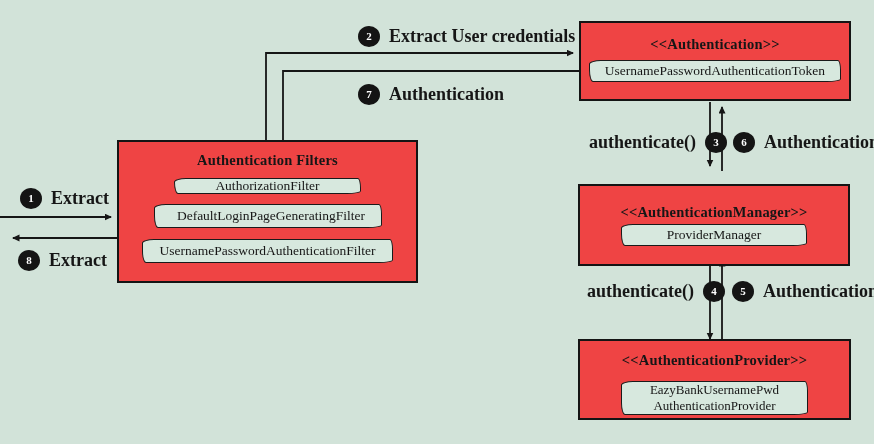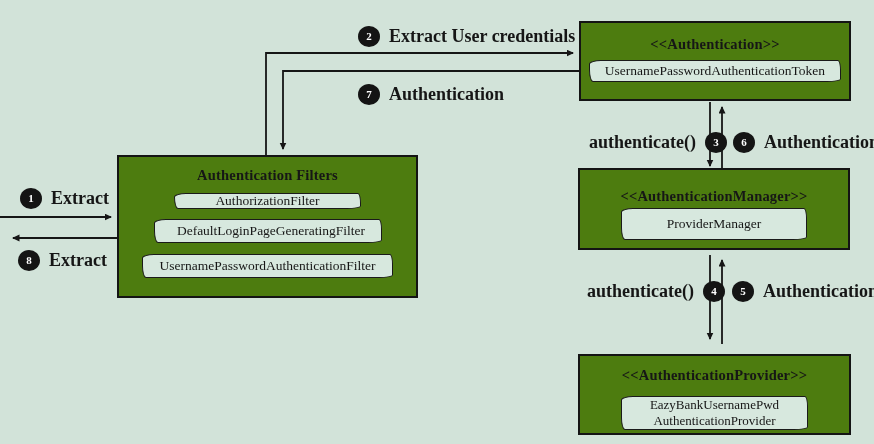--- a/index.html
+++ b/index.html
@@ -18,21 +18,21 @@
   }
   #connector-layer {
     position: absolute;
     left: 0; top: 0;
     width: 874px; height: 444px;
     pointer-events: none;
   }
   
   .box {
     position: absolute;
-    background: #4d7c0f;
+    background: #ef4444;
     border: 2px solid #141414;
     box-sizing: border-box;
     display: flex;
     flex-direction: column;
     align-items: center;
   }
   .box-title {
     font-weight: 700;
     font-size: 14.5px;
     white-space: nowrap;
@@ -46,35 +46,35 @@
     border-radius: 12px 3px 14px 4px / 4px 10px 3px 12px;
     display: flex;
     flex-direction: column;
     align-items: center;
     justify-content: center;
     font-weight: 400;
     font-size: 13.5px;
     white-space: nowrap;
     line-height: 16px;
   }
-  #filters-box { left: 117px; top: 155px; width: 301px; height: 143px; }
+  #filters-box { left: 117px; top: 140px; width: 301px; height: 143px; }
   #filters-box .box-title { margin-top: 10px; }
   #chip-authorization   { width: 187px; height: 16px; margin-top: 9px; }
   #chip-defaultlogin    { width: 228px; height: 24px; margin-top: 10px; padding-left: 7px; }
   #chip-usernamefilter  { width: 251px; height: 24px; margin-top: 11px; }
 
   #authentication-box { left: 579px; top: 21px; width: 272px; height: 80px; }
   #authentication-box .box-title { margin-top: 13px; }
   #chip-token { width: 252px; height: 22px; margin-top: 7px; }
 
-  #manager-box { left: 578px; top: 168px; width: 272px; height: 82px; }
+  #manager-box { left: 578px; top: 184px; width: 272px; height: 82px; }
   #manager-box .box-title { margin-top: 18px; }
-  #chip-providermanager { width: 186px; height: 32px; margin-top: 3px; }
-
-  #provider-box { left: 578px; top: 354px; width: 273px; height: 81px; }
+  #chip-providermanager { width: 186px; height: 22px; margin-top: 3px; }
+
+  #provider-box { left: 578px; top: 339px; width: 273px; height: 81px; }
   #provider-box .box-title { margin-top: 11px; }
   #chip-eazybank { width: 187px; height: 34px; margin-top: 12px; font-size: 13px; }
 
   
   .step {
     position: absolute;
     display: flex;
     align-items: center;
     gap: 9px;
     height: 22px;

